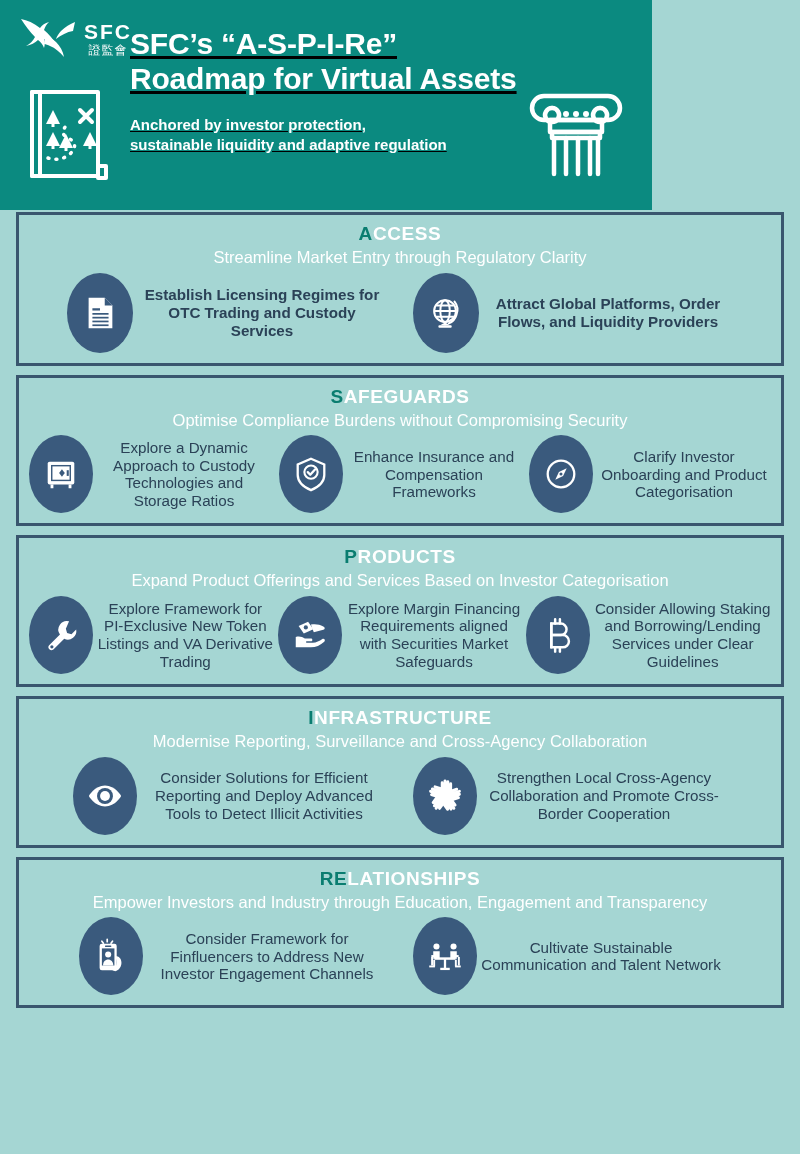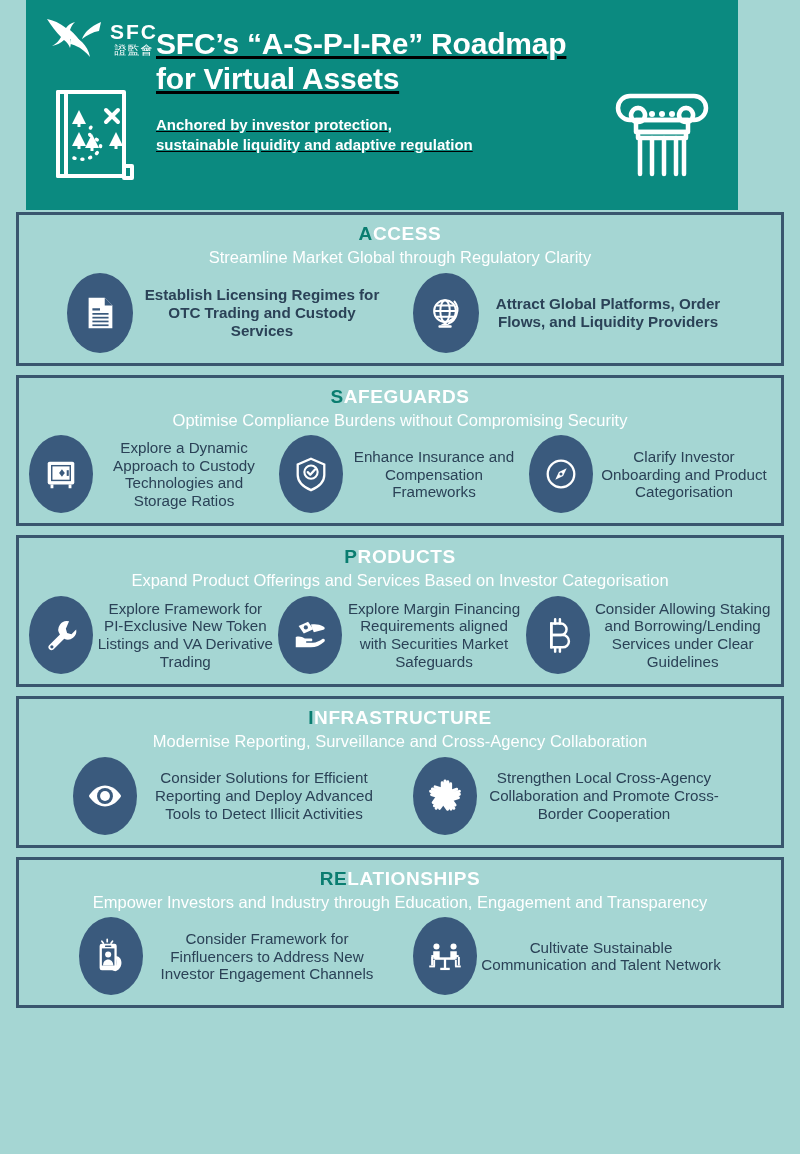--- a/index.html
+++ b/index.html
@@ -7,24 +7,23 @@
   body {
     background:#a5d6d3;
     font-family:"Liberation Sans", sans-serif;
     -webkit-font-smoothing:antialiased;
     overflow:hidden;
   }
 
   
   .header {
     position:relative;
-    width:712px; height:210px;
+    width:652px; height:210px;
     background:#0b8a80;
     overflow:hidden;
-    margin-left:26px;
   }
   .logo-block {
     position:absolute; left:18px; top:12px;
     display:flex; align-items:center; gap:6px;
   }
   .logo-eagle { width:60px; height:52px; display:block; }
   .logo-text { display:flex; flex-direction:column; align-items:center; line-height:1; }
   .logo-sfc {
     color:#ffffff; font-size:21px; font-weight:bold;
     letter-spacing:2px; font-family:"Liberation Sans", sans-serif;
@@ -178,21 +177,21 @@
       <div>Anchored by investor protection,</div>
       <div>sustainable liquidity and adaptive regulation</div>
     </div>
   </div>
 </div>
 
 <div class="board">
 
   <div class="card sec-access">
     <div class="card-title"><span class="accent">A</span><span>CCESS</span></div>
-    <div class="card-sub">Streamline Market Global through Regulatory Clarity</div>
+    <div class="card-sub">Streamline Market Entry through Regulatory Clarity</div>
     <div class="items">
       <div class="item">
         <span class="bubble">
           <svg viewBox="0 0 40 40">
             <path fill="#ffffff" d="M8 4 h17 l8 8 v24 H8 z"></path>
             <path fill="#3a5a7d" d="M25 4 v8 h8 z"></path>
             <g fill="#3a5a7d">
               <rect x="12" y="15" width="8" height="2.4"></rect>
               <rect x="12" y="20" width="17" height="1.8"></rect>
               <rect x="12" y="24" width="17" height="1.8"></rect>

